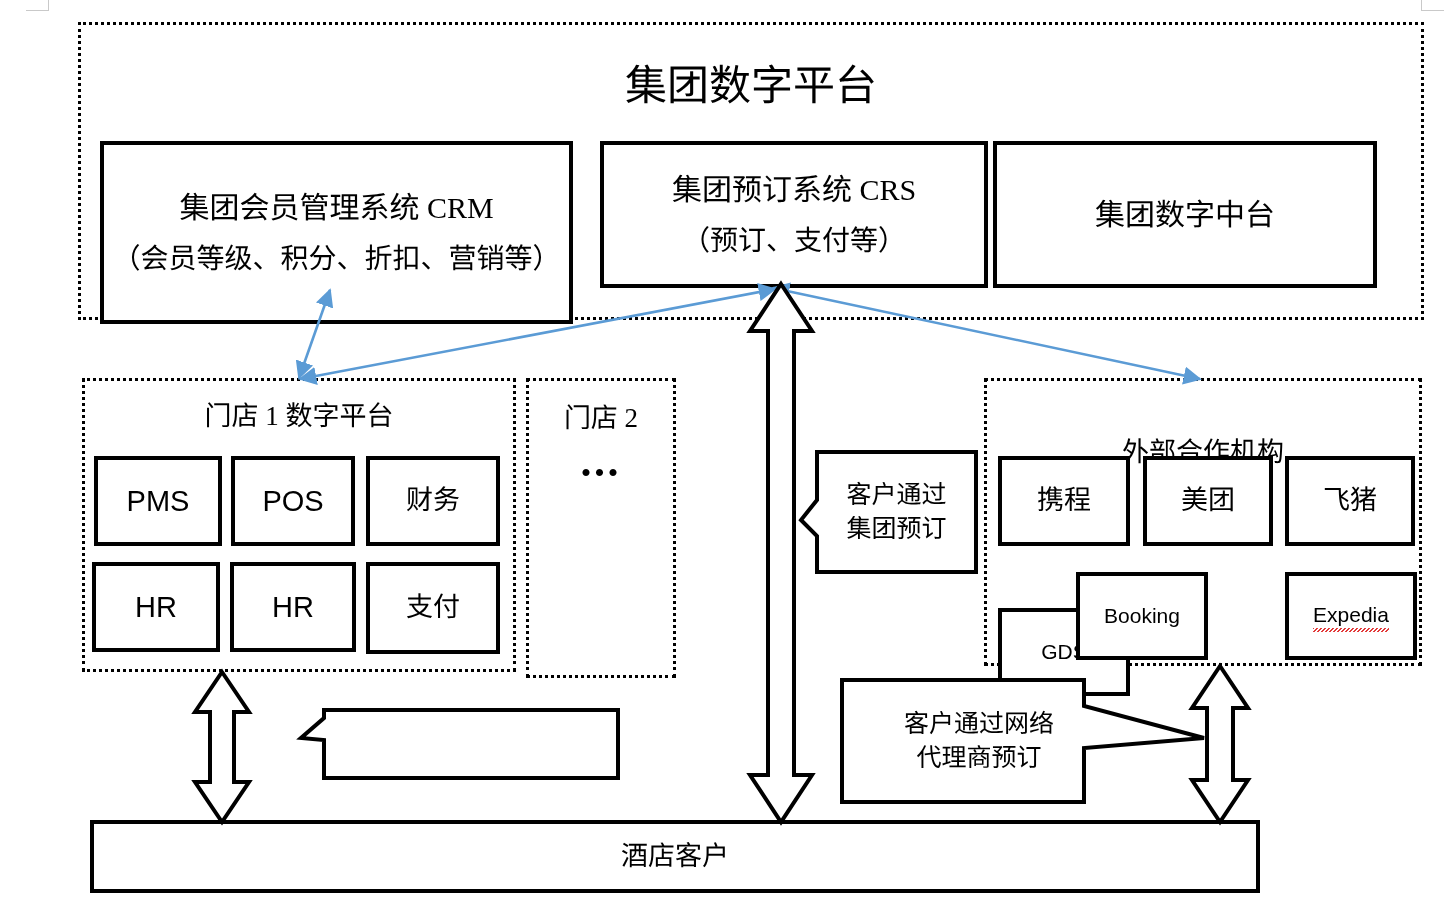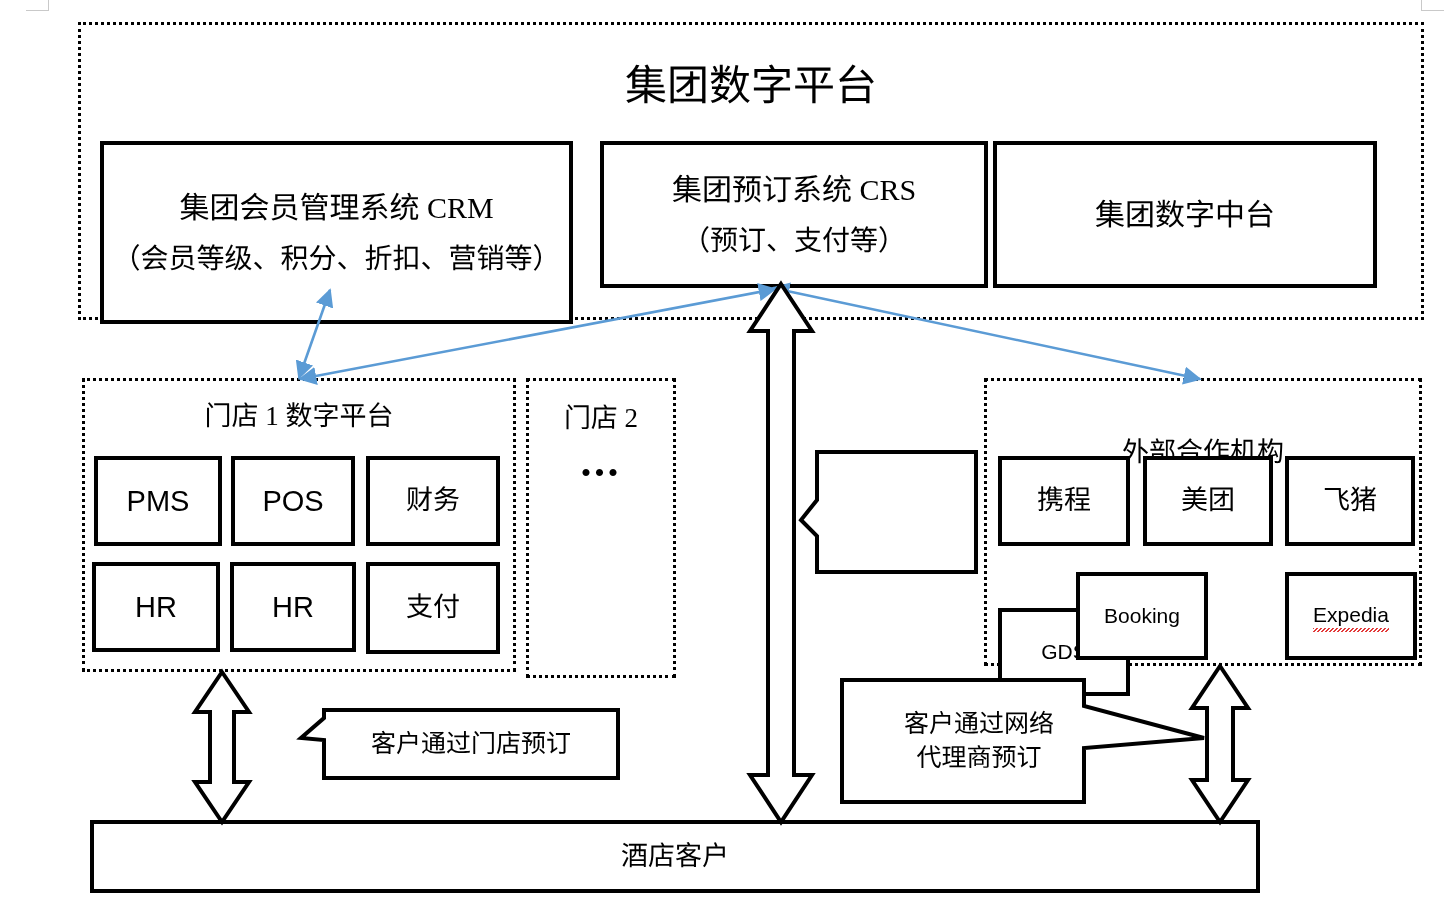--- a/index.html
+++ b/index.html
@@ -176,29 +176,30 @@
              L 750 775  L 768 775  L 768 331  L 750 331  Z" fill="#ffffff" stroke="#000000" stroke-width="4" stroke-linejoin="miter"></path>
 
     <path d="M 1220 666  L 1248 708  L 1233 708  L 1233 780  L 1248 780  L 1220 822
              L 1192 780  L 1207 780  L 1207 708  L 1192 708  Z" fill="#ffffff" stroke="#000000" stroke-width="4" stroke-linejoin="miter"></path>
   </svg>
 
   <div class="callout" style="left:795px; top:448px; width:185px; height:128px;">
     <svg width="185" height="128" viewBox="0 0 185 128">
       <path d="M 22 4 L 181 4 L 181 124 L 22 124 L 22 88 L 6 72 L 22 52 Z" fill="#ffffff" stroke="#000000" stroke-width="4" stroke-linejoin="miter"></path>
     </svg>
+    <div class="callout-text" style="left:22px; top:4px; width:159px; height:120px;">
+      <span>客户通过</span>
+      <span>集团预订</span>
+    </div>
   </div>
 
   <div class="callout" style="left:296px; top:706px; width:326px; height:76px;">
     <svg width="326" height="76" viewBox="0 0 326 76">
       <path d="M 28 4 L 322 4 L 322 72 L 28 72 L 28 34 L 5 32 L 28 12 Z" fill="#ffffff" stroke="#000000" stroke-width="4" stroke-linejoin="miter"></path>
     </svg>
-    <div class="callout-text" style="left:28px; top:4px; width:294px; height:68px;">
-      <span>客户通过门店预订</span>
-    </div>
   </div>
 
   <div class="callout" style="left:838px; top:676px; width:372px; height:130px;">
     <svg width="372" height="130" viewBox="0 0 372 130">
       <path d="M 4 4 L 246 4 L 246 30 L 366 62 L 246 72 L 246 126 L 4 126 Z" fill="#ffffff" stroke="#000000" stroke-width="4" stroke-linejoin="miter"></path>
     </svg>
     <div class="callout-text" style="left:20px; top:4px; width:242px; height:122px;">
       <span>客户通过网络</span>
       <span>代理商预订</span>
     </div>

